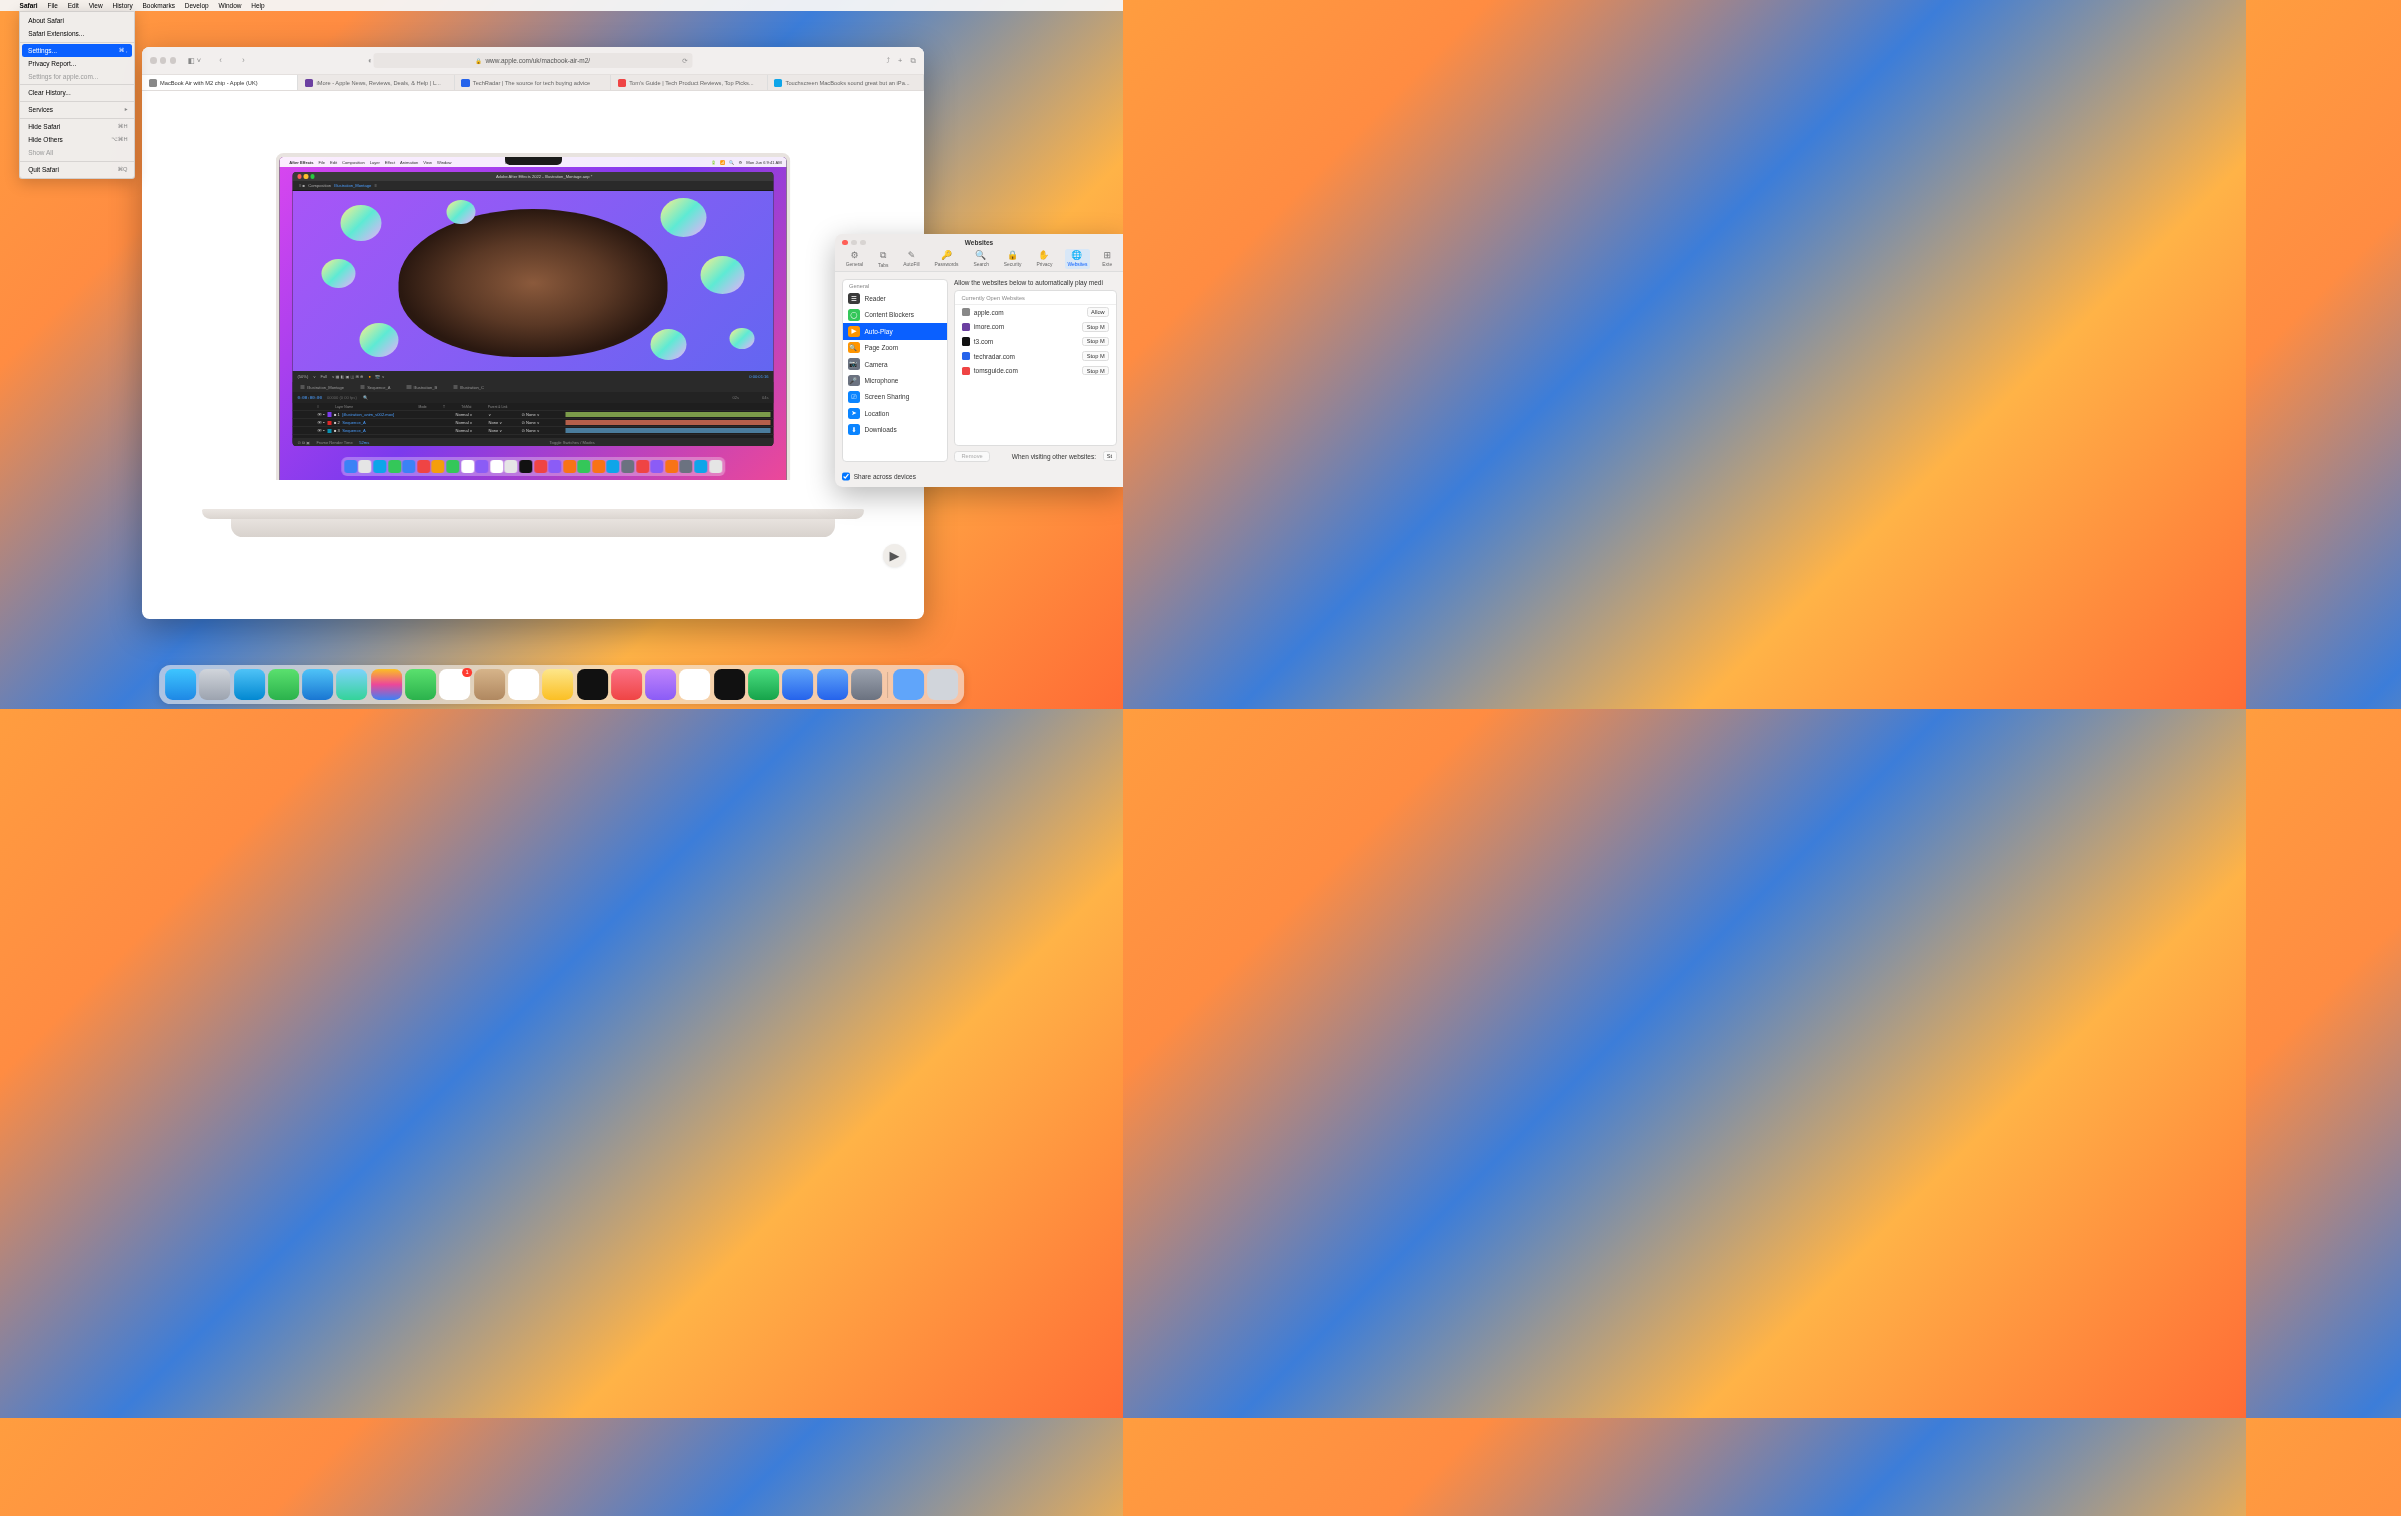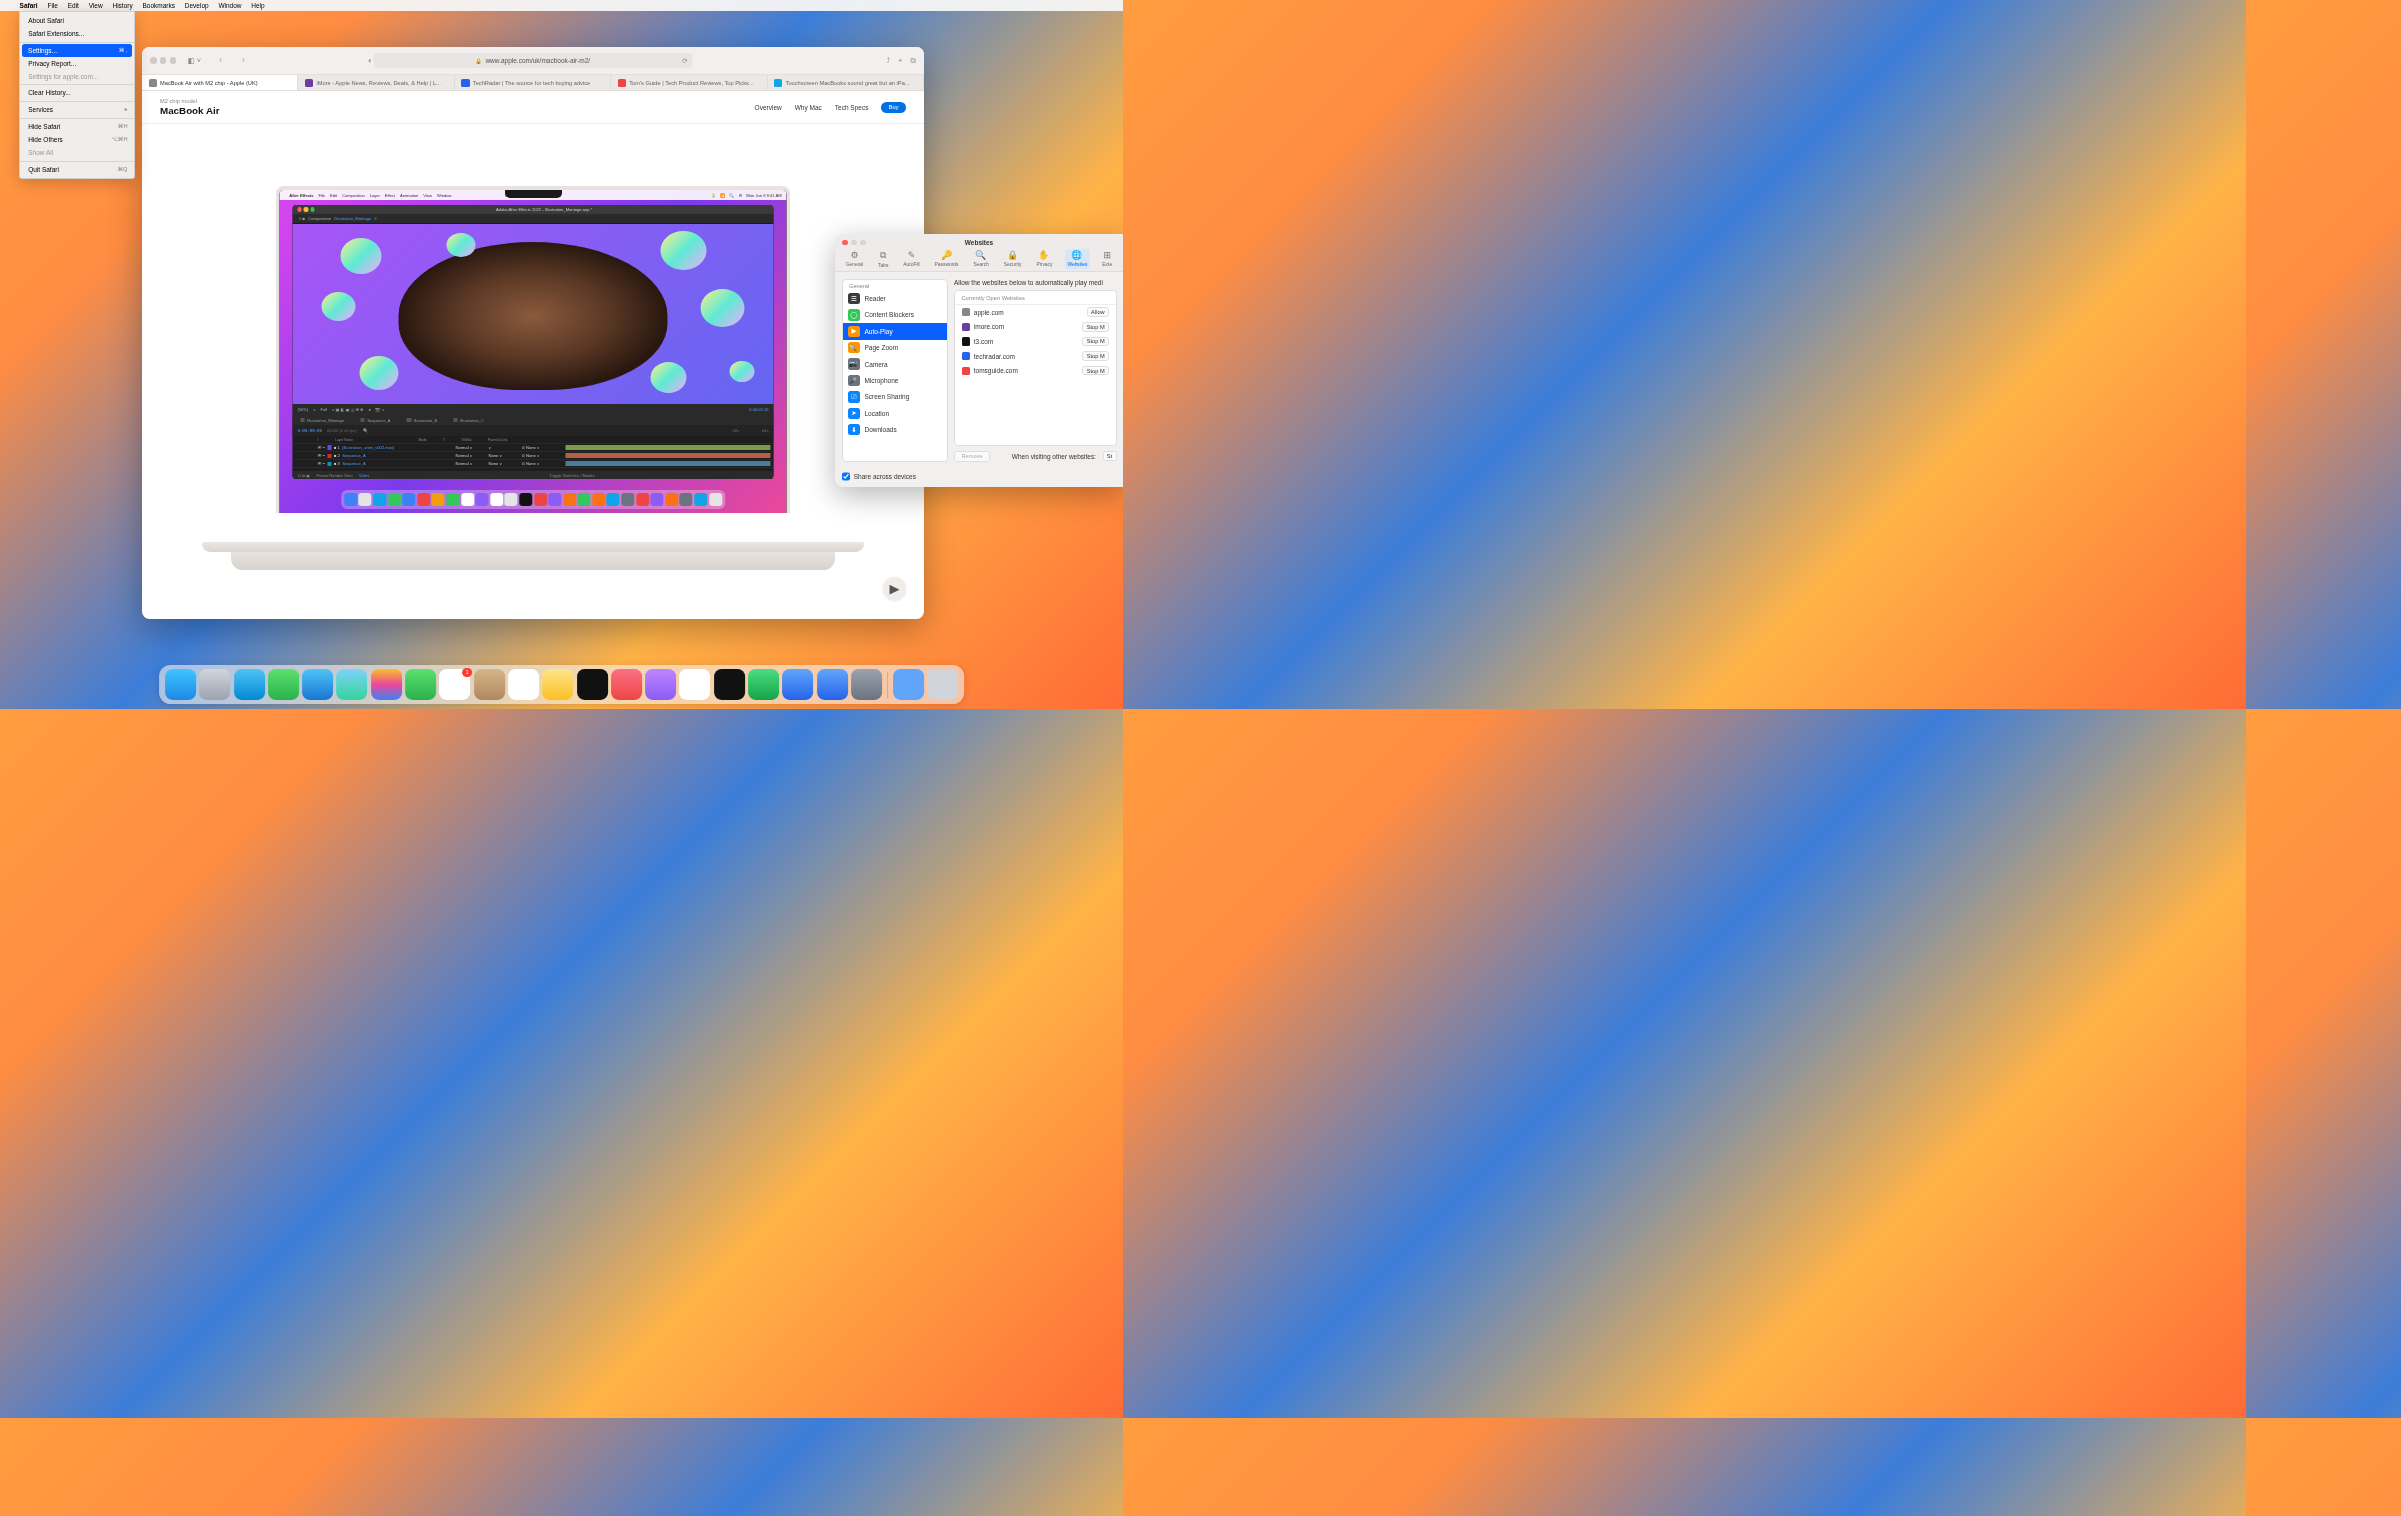--- a/index.html
+++ b/index.html
@@ -224,31 +224,20 @@
       <div class="tab">
         <span class="fav" style="background:#ef4444"></span>
         <span>Tom's Guide | Tech Product Reviews, Top Picks...</span>
       </div>
       <div class="tab">
         <span class="fav" style="background:#0ea5e9"></span>
         <span>Touchscreen MacBooks sound great but an iPa...</span>
       </div>
     </div>
 
-  <div class="localnav">
-    <div>
-      <div class="lt">M2 chip model</div>
-      <div class="lh">MacBook Air</div>
-    </div>
-    <div class="sp"></div>
-    <span class="ll">Overview</span>
-    <span class="ll">Why Mac</span>
-    <span class="ll">Tech Specs</span>
-    <span class="buy">Buy</span>
-  </div>
 
   <div class="hero">
     <div class="laptop">
       <div class="screen">
         <div class="notch"></div>
         <div class="inner">
           <div class="inner-mb">
             <span></span>
             <b>After Effects</b>
             <span>File</span>

